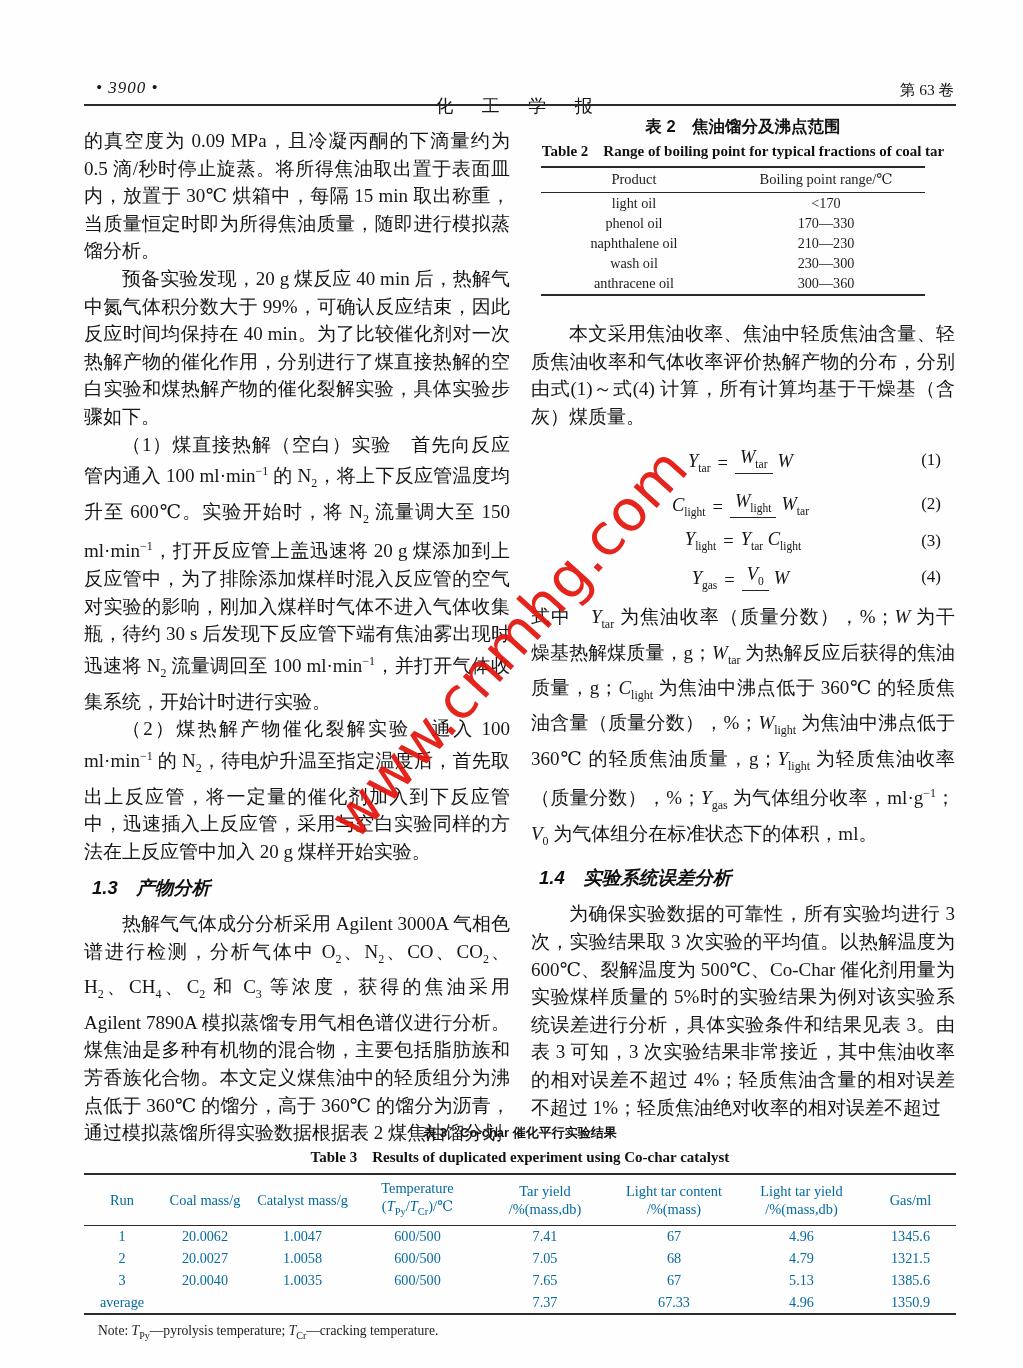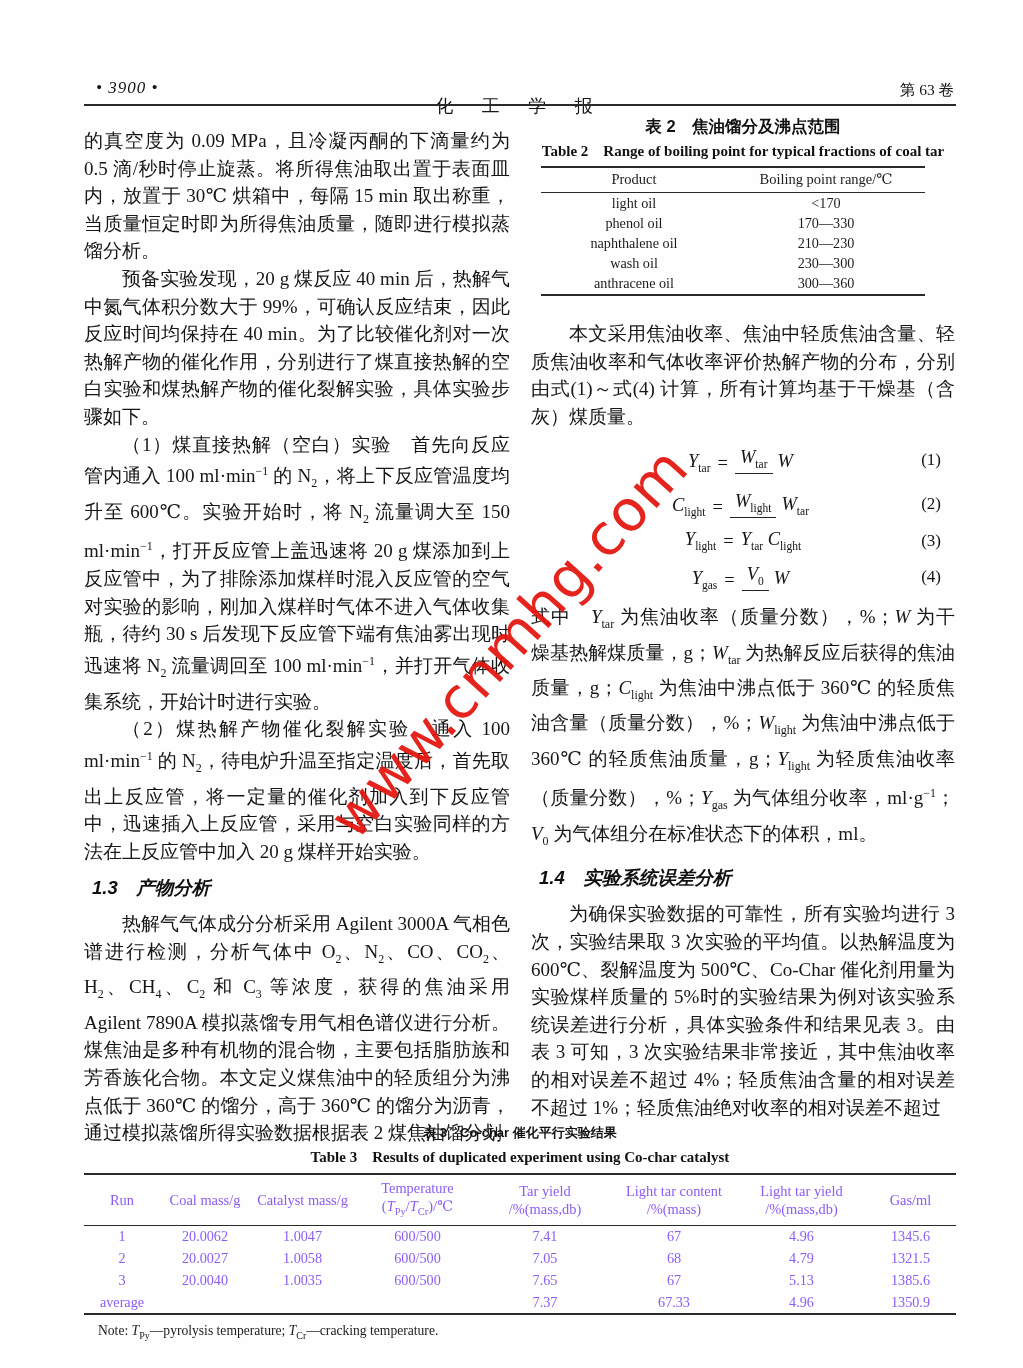--- a/index.html
+++ b/index.html
@@ -39,21 +39,21 @@
   .eq-expr sub{font-size:11.5px;}
   .frac{display:inline-flex;flex-direction:row;align-items:center;line-height:1.12;}
   .frac .num{padding:0 5px 2px;border-bottom:1.4px solid #222;}
   .frac .den{padding:2px 5px 0;}
   .eq-no{position:absolute;right:14px;top:50%;transform:translateY(-50%);font-size:17px;}
 
   
   .table3-sec{position:absolute;left:84px;top:1121px;width:872px;}
   .t3cap-zh{font-family:"Liberation Sans","DejaVu Sans",sans-serif;font-weight:700;font-size:13px;text-align:center;line-height:24px;color:#111;}
   .t3cap-en{font-family:"Liberation Serif","DejaVu Serif",serif;font-weight:700;font-size:15px;text-align:center;line-height:24px;color:#111;}
-  .t3{width:100%;border-collapse:collapse;margin-top:4px;border-top:2.6px solid #2a2a2a;border-bottom:2.6px solid #2a2a2a;font-size:14.2px;color:#8b5cf6;}
+  .t3{width:100%;border-collapse:collapse;margin-top:4px;border-top:2.6px solid #2a2a2a;border-bottom:2.6px solid #2a2a2a;font-size:14.2px;color:#0369a1;}
   .t3 thead th{font-weight:400;padding:4px 2px;border-bottom:1.2px solid #2a2a2a;vertical-align:middle;line-height:18px;font-size:14.4px;text-align:center;}
   .t3 thead th sub{font-size:10.5px;}
   .t3 tbody td{text-align:center;padding:3.4px 2px;line-height:15px;}
   .note{margin-top:8px;padding-left:14px;font-size:13.6px;color:#1b1b1b;}
   .note sub{font-size:10px;}
 
   
   .watermark{position:absolute;left:262px;top:622px;width:480px;text-align:center;font-size:57px;line-height:1;
     color:#e3120b;transform:rotate(-48deg);transform-origin:center;
     font-family:"DejaVu Sans","Liberation Sans",sans-serif;font-weight:400;letter-spacing:1px;opacity:0.92;z-index:4;pointer-events:none;}

